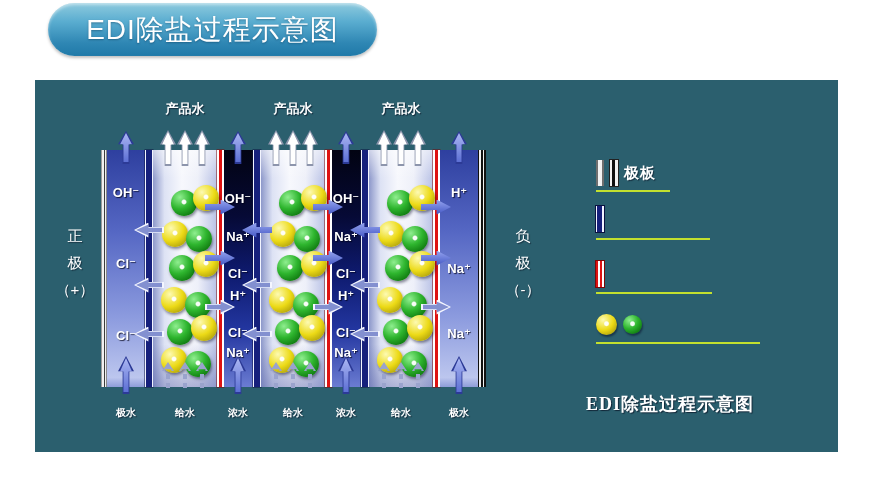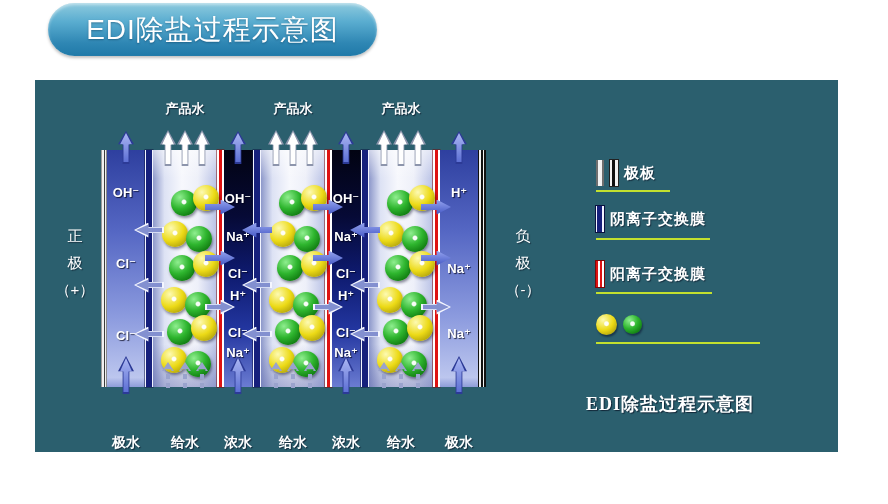--- a/index.html
+++ b/index.html
@@ -49,21 +49,21 @@
   .h-blue{background:linear-gradient(180deg,#93a2ee,#4256c4);}
   .h-outline-o{background:#f4f6ff;} .h-outline-i{background:rgba(110,126,200,.85);}
   .dash-arrow{position:absolute;}
   .dash-head{position:absolute;width:12px;height:9px;background:#9aa3cd;clip-path:polygon(50% 0,100% 100%,78% 100%,78% 80%,22% 80%,22% 100%,0 100%);}
   .dash-seg{position:absolute;width:4px;height:5px;background:#9aa3cd;}
   
   .ion{position:absolute;color:#fff;font-size:13px;font-weight:bold;text-align:center;
        text-shadow:1px 1px 1px rgba(0,0,20,.75);white-space:nowrap;transform:translate(-50%,-50%);}
   .toplabel,.botlabel{position:absolute;color:#fff;font-size:13px;font-weight:bold;transform:translateX(-50%);
        text-shadow:1px 1px 1px rgba(0,0,20,.55);white-space:nowrap;}
-  .botlabel{font-size:14px;margin-top:28px;}
+  .botlabel{font-size:10px;}
   .pole{position:absolute;width:56px;color:#fff;font-size:15px;text-align:center;line-height:27px;
         text-shadow:1px 1px 1px rgba(0,0,20,.5);}
   .pole span{display:block;}
   
   .legend-item{position:absolute;left:596px;}
   .legend-row{display:flex;align-items:center;}
   .legend-label{color:#fff;font-size:15px;font-weight:bold;letter-spacing:1px;
         text-shadow:1px 1px 1px rgba(0,0,20,.5);white-space:nowrap;}
   .legend-underline{position:absolute;height:2px;background:var(--underline,#c3e02e);left:0;}
   .lbar{width:8px;height:26px;margin-right:6px;}
@@ -102,28 +102,26 @@
     <div class="legend-row">
       <span class="lbar lbar-gray"></span>
       <span class="lbar lbar-bw"></span>
       <span class="legend-label">极板</span>
     </div>
     <div class="legend-underline" style="top:30px;width:74px;"></div>
   </div>
   <div class="legend-item" style="top:206px;">
     <div class="legend-row">
       <span class="lbar lbar-anion"></span>
-      <span class="legend-label">阴离子交换膜</span>
     </div>
     <div class="legend-underline" style="top:32px;width:114px;"></div>
   </div>
   <div class="legend-item" style="top:261px;">
     <div class="legend-row">
       <span class="lbar lbar-cation"></span>
-      <span class="legend-label">阳离子交换膜</span>
     </div>
     <div class="legend-underline" style="top:31px;width:116px;"></div>
   </div>
   <div class="legend-item" style="top:314px;">
     <div class="legend-row">
       <span class="lbead bead-y" style="width:21px;height:21px;"></span>
       <span class="lbead bead-g" style="width:19px;height:19px;"></span>
     </div>
     <div class="legend-underline" style="top:28px;width:164px;"></div>
   </div>

